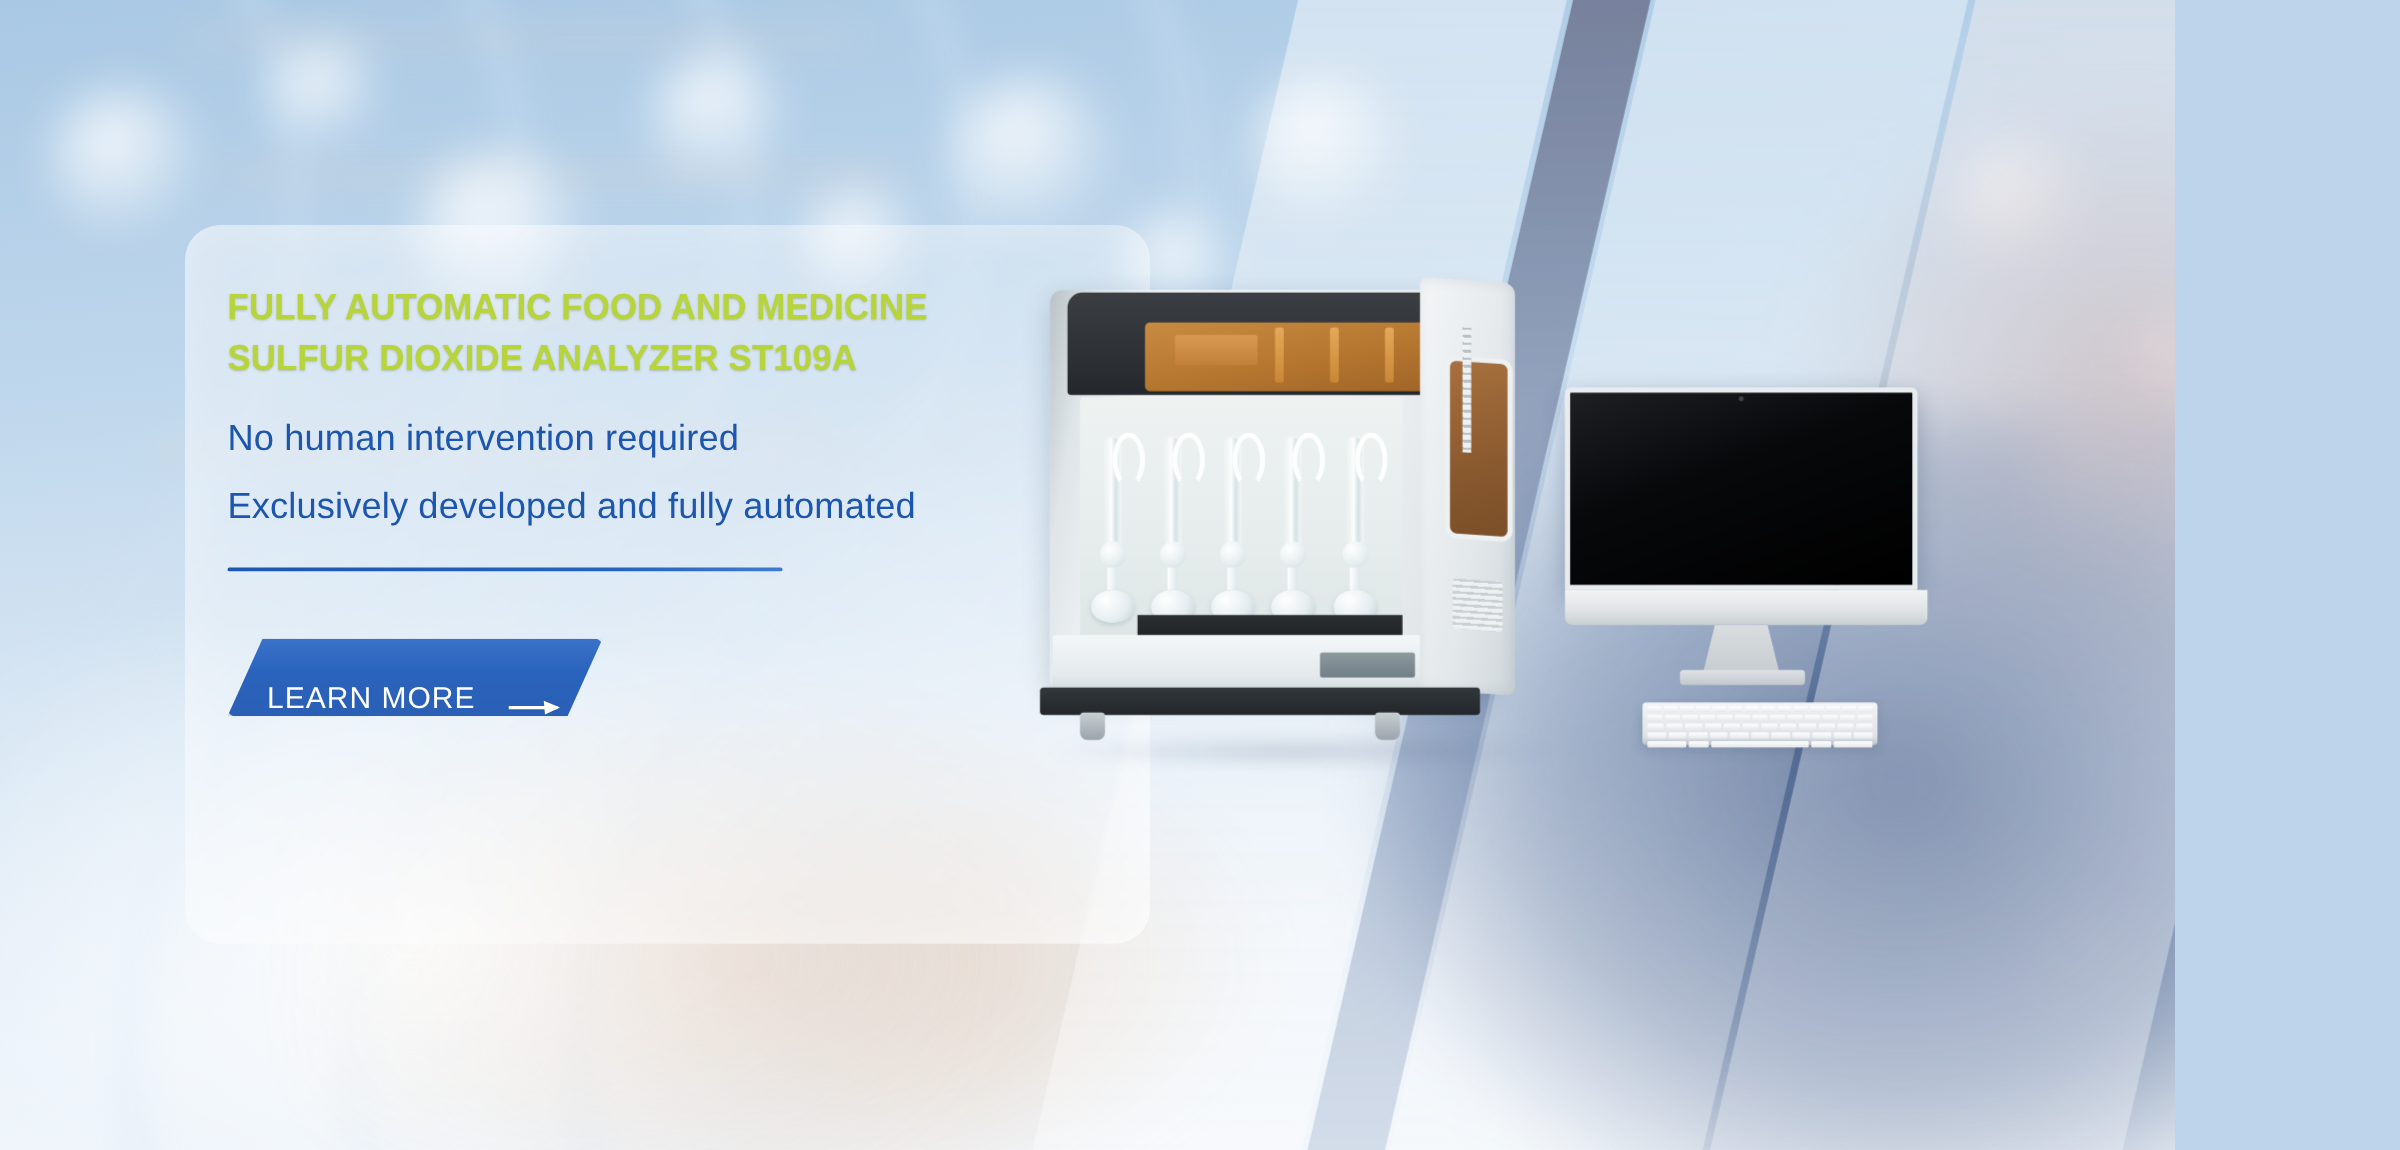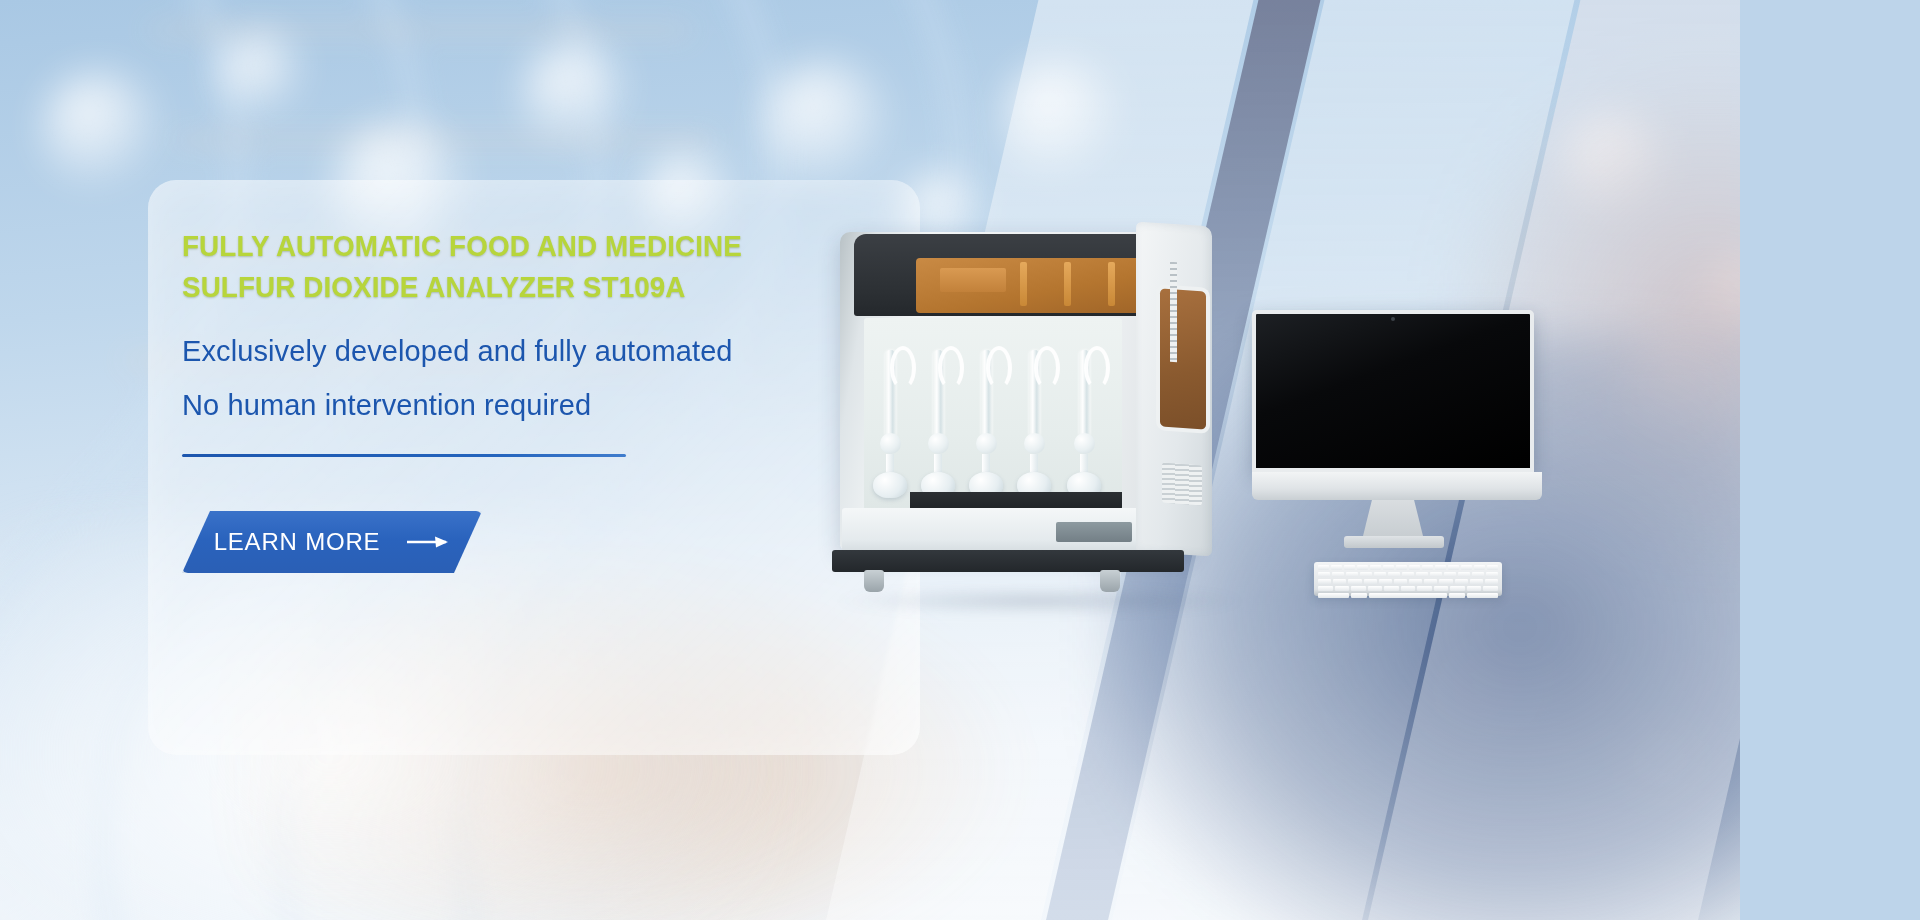--- a/index.html
+++ b/index.html
@@ -116,21 +116,21 @@
 
   
   .cta-wrap { margin-top:54px; position:relative; width:310px; height:62px; }
   .cta {
     position:absolute; left:0; top:0;
     width:300px; height:62px;
     border:0; cursor:pointer;
     background:linear-gradient(180deg,#3a72c9 0%,#2a63bd 45%,#2a5fb5 100%);
     clip-path:polygon(28px 0, 300px 0, 272px 62px, 0 62px);
     border-radius:6px;
-    display:flex; align-items:center; justify-content:center; gap:26px;
+    display:flex; align-items:flex-end; justify-content:center; gap:26px;
     box-shadow:0 6px 14px rgba(40,80,150,.30);
     padding:0;
   }
   .cta-label {
     color:#ffffff;
     font-size:24px;
     letter-spacing:.8px;
     white-space:nowrap;
   }
   .arrow-icon { width:44px; height:14px; display:block; flex:none; }
@@ -343,22 +343,22 @@
   <div class="band band-c"></div>
   <div class="band band-d"></div>
 
   <div class="glass-card"></div>
 
   <div class="card-inner">
     <h1 class="headline">FULLY AUTOMATIC FOOD AND MEDICINE
 SULFUR DIOXIDE ANALYZER ST109A</h1>
 
     <div class="tagline">
+      <div>No human intervention required</div>
       <div>Exclusively developed and fully automated</div>
-      <div>No human intervention required</div>
     </div>
 
     <div class="divider"></div>
 
     <div class="cta-wrap">
       <button class="cta">
         <span class="cta-label">LEARN MORE</span>
         <svg class="arrow-icon" viewBox="0 0 44 14">
           <line x1="1" y1="7" x2="40" y2="7" stroke="#ffffff" stroke-width="2.6"></line>
           <path d="M29 1.5 L42 7 L30 12.5 Z" fill="#ffffff"></path>

